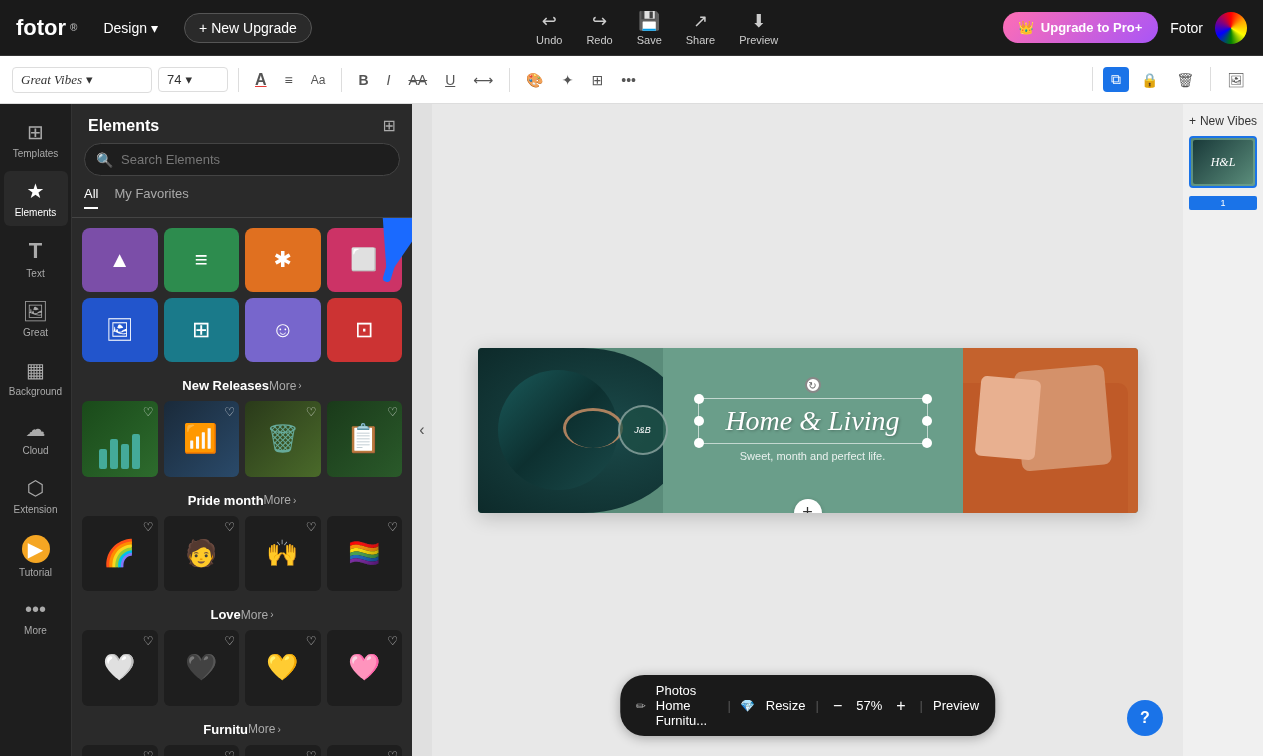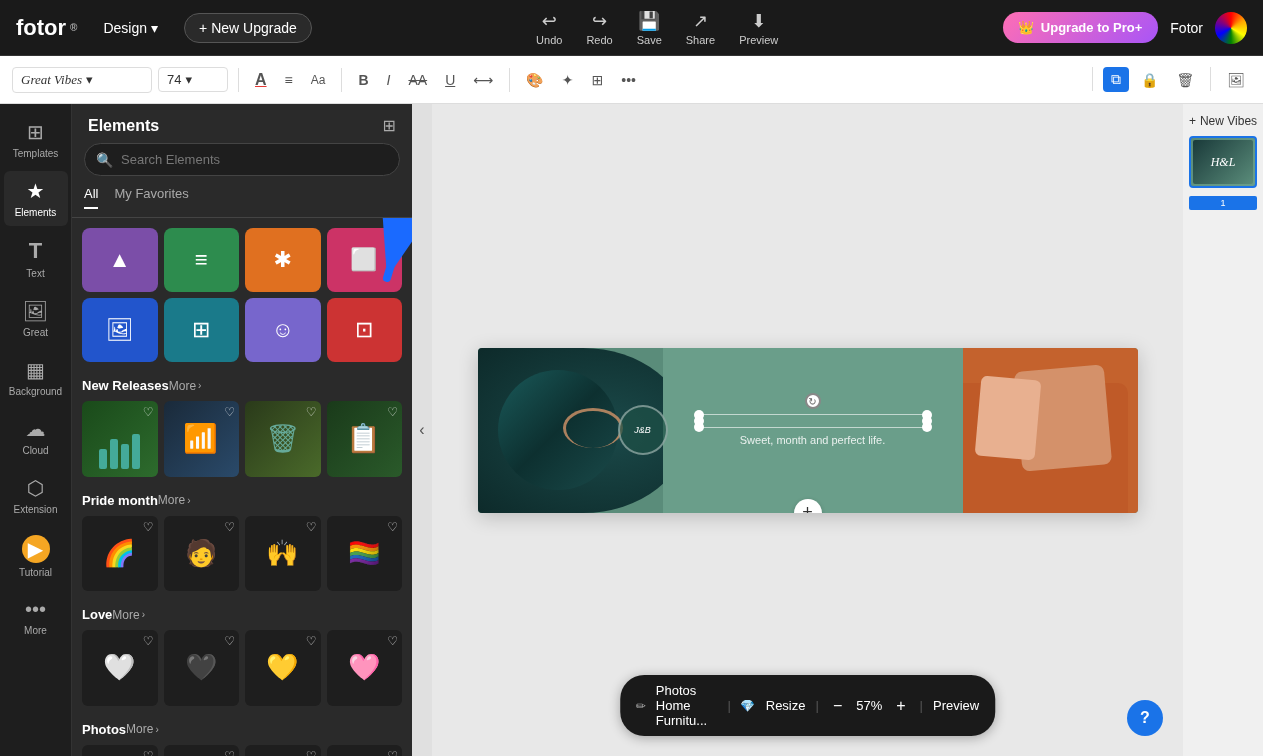--- a/index.html
+++ b/index.html
@@ -52,21 +52,21 @@
     .panel-content { flex: 1; overflow-y: auto; padding: 10px 10px; }
     .panel-content::-webkit-scrollbar { width: 4px; }
     .panel-content::-webkit-scrollbar-track { background: #2a2a2a; }
     .panel-content::-webkit-scrollbar-thumb { background: #555; border-radius: 2px; }
 
     
     .category-grid { display: grid; grid-template-columns: repeat(4, 1fr); gap: 6px; margin-bottom: 16px; }
     .cat-item { border-radius: 8px; height: 64px; display: flex; flex-direction: column; align-items: center; justify-content: center; cursor: pointer; font-size: 11px; color: #fff; gap: 4px; }
 
     
-    .section-header { display: flex; align-items: center; justify-content: flex-start; margin-bottom: 8px; }
+    .section-header { display: flex; align-items: center; justify-content: center; margin-bottom: 8px; }
     .section-title { font-size: 13px; font-weight: 600; color: #fff; }
     .more-link { font-size: 12px; color: #aaa; cursor: pointer; display: flex; align-items: center; gap: 2px; }
 
     
     .items-grid { display: grid; grid-template-columns: repeat(4, 1fr); gap: 6px; margin-bottom: 16px; }
     .item-thumb { border-radius: 6px; overflow: hidden; cursor: pointer; position: relative; aspect-ratio: 1; background: #1e1e1e; }
     .heart-icon { position: absolute; top: 4px; right: 4px; color: #fff; font-size: 12px; opacity: 0.7; }
 
     
     .canvas-area { flex: 1; background: #e8e8e8; display: flex; align-items: center; justify-content: center; position: relative; overflow: hidden; }
@@ -406,21 +406,21 @@
           <span class="heart-icon">♡</span>
           <span style="font-size:26px">💛</span>
         </div>
         <div class="item-thumb love-item">
           <span class="heart-icon">♡</span>
           <span style="font-size:26px">🩷</span>
         </div>
       </div>
 
       <div class="section-header">
-        <span class="section-title">Photos</span>
+        <span class="section-title">Furnitu</span>
         <span class="more-link">
           <span>More</span>
           <span class="chevron-right">›</span>
         </span>
       </div>
       <div class="items-grid">
         <div class="item-thumb summer-item">
           <span class="heart-icon">♡</span>
 
         </div>
@@ -471,20 +471,21 @@
               <span style="font-size:10px;color:#666">↻</span>
             </div>
 
             <div style="position:absolute;top:-5px;left:-5px;width:10px;height:10px;background:#fff;border-radius:50%;"></div>
             <div style="position:absolute;top:-5px;right:-5px;width:10px;height:10px;background:#fff;border-radius:50%;"></div>
             <div style="position:absolute;bottom:-5px;left:-5px;width:10px;height:10px;background:#fff;border-radius:50%;"></div>
             <div style="position:absolute;bottom:-5px;right:-5px;width:10px;height:10px;background:#fff;border-radius:50%;"></div>
             <div style="position:absolute;top:50%;left:-5px;transform:translateY(-50%);width:10px;height:10px;background:#fff;border-radius:50%;"></div>
             <div style="position:absolute;top:50%;right:-5px;transform:translateY(-50%);width:10px;height:10px;background:#fff;border-radius:50%;"></div>
 
+            <div style="font-family:Georgia,serif;font-size:28px;color:#fff;font-style:italic;text-shadow:1px 1px 3px rgba(0,0,0,0.3);white-space:nowrap;">Home &amp; Living</div>
           </div>
           <div style="font-size:11px;color:rgba(255,255,255,0.85);margin-top:6px;">Sweet, month and perfect life.</div>
         </div>
 
         <div style="position:absolute;left:140px;top:50%;transform:translateY(-50%);width:50px;height:50px;background:rgba(30,80,70,0.7);border:2px solid rgba(255,255,255,0.4);border-radius:50%;display:flex;align-items:center;justify-content:center;font-size:9px;color:#fff;font-style:italic;">J&amp;B</div>
 
         <div style="position:absolute;bottom:-14px;left:50%;transform:translateX(-50%);width:28px;height:28px;background:#fff;border-radius:50%;display:flex;align-items:center;justify-content:center;box-shadow:0 1px 4px rgba(0,0,0,0.2);cursor:pointer;color:#333;font-size:18px;">+</div>
       </div>
     </div>
 

